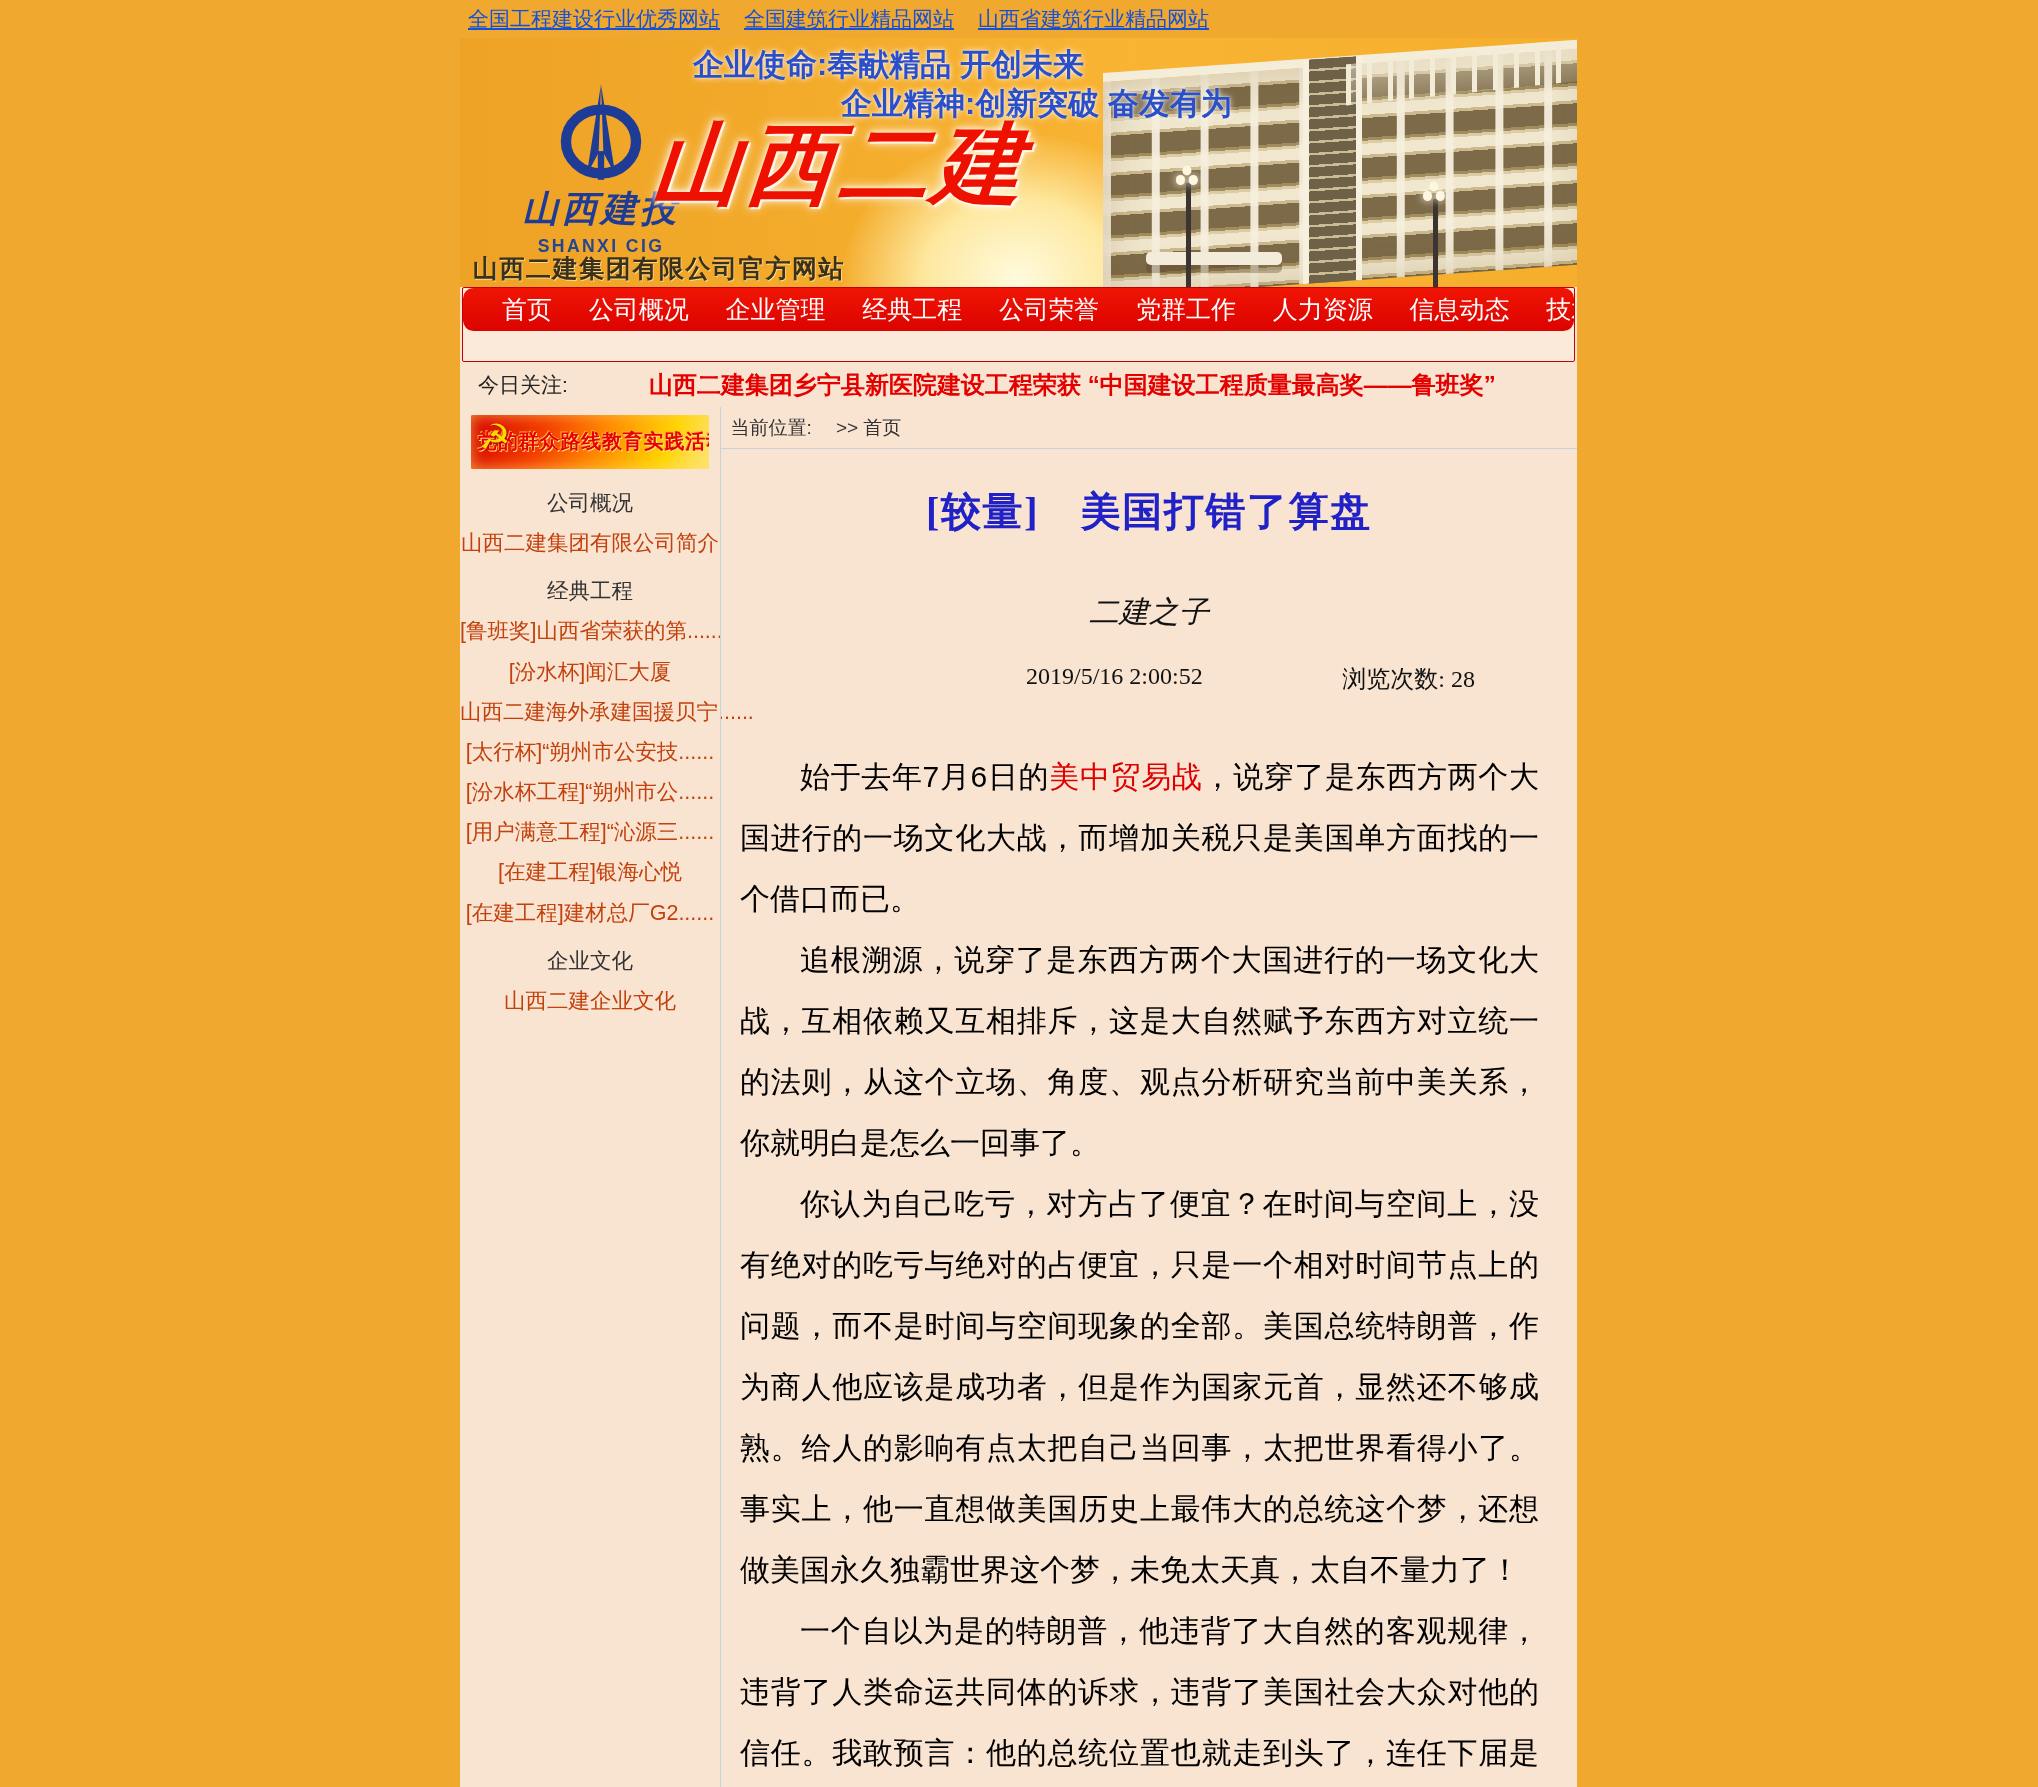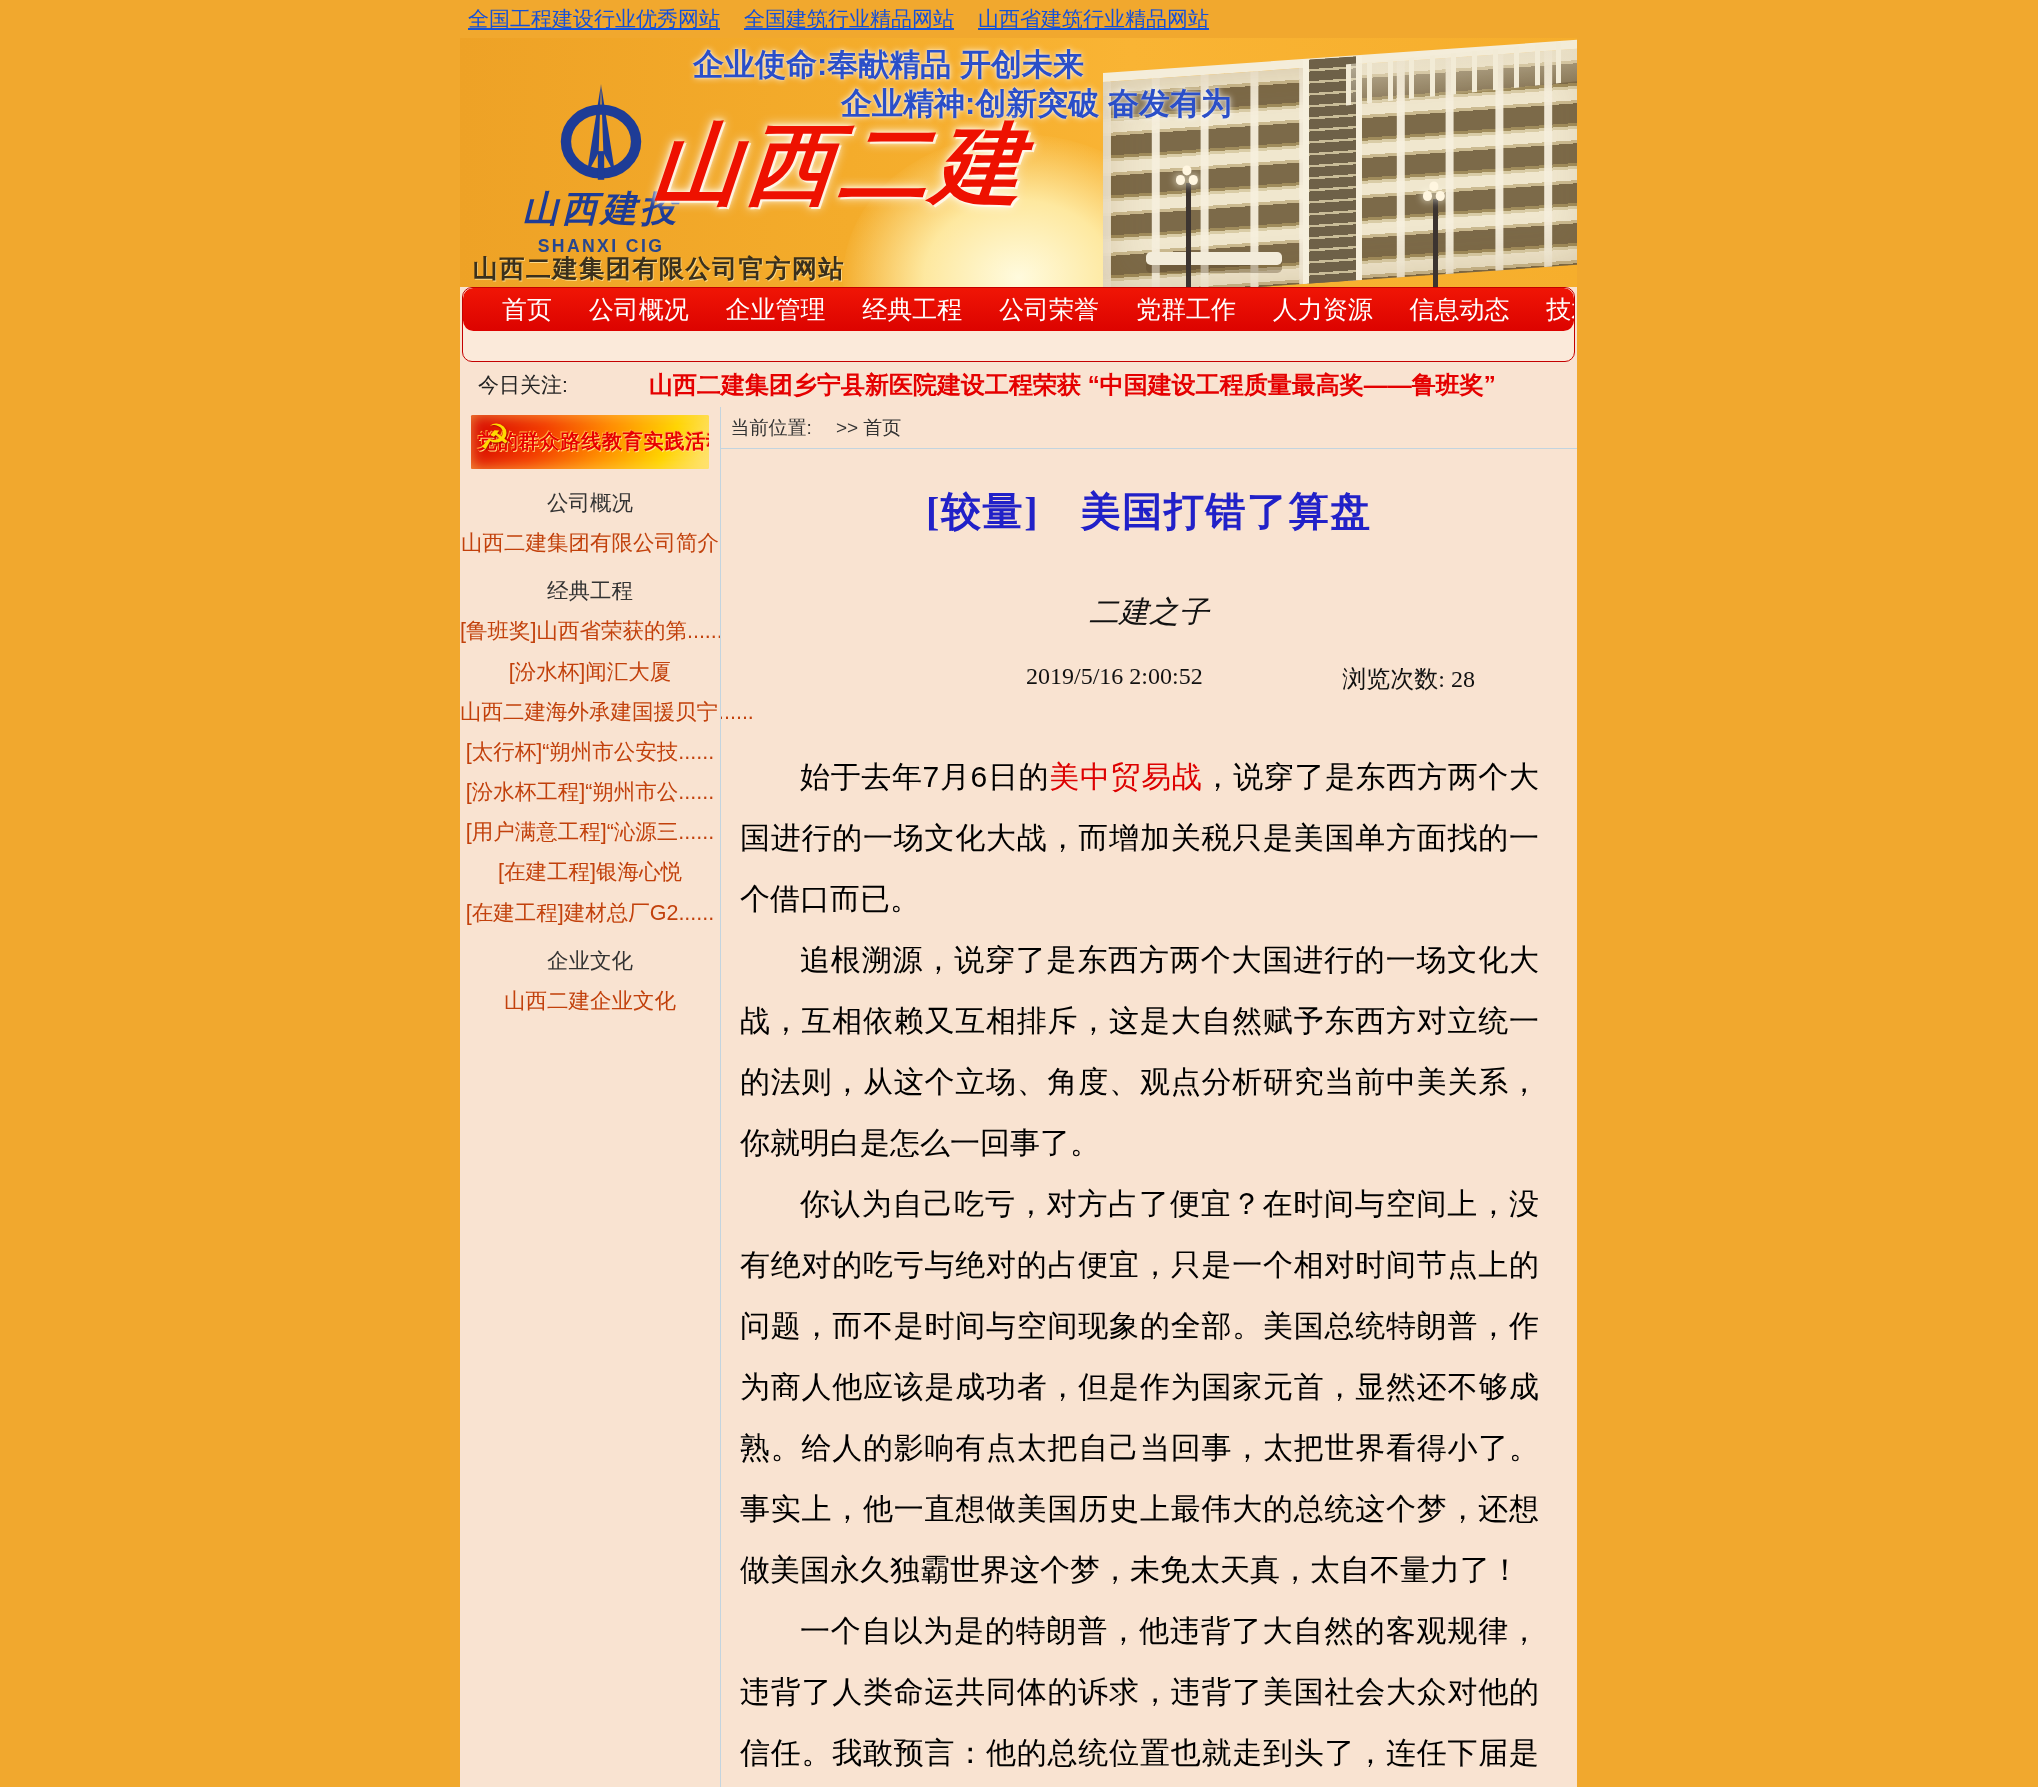--- a/index.html
+++ b/index.html
@@ -51,21 +51,21 @@
   .lamp { position:absolute; bottom:0; width:4.8px; background:#3C3430; }
   .lamp::before { content:""; position:absolute; top:-8px; left:-10.4px; width:9.6px; height:9.6px; border-radius:50%;
           background:#FFF6E0; box-shadow:12.8px 0 0 #FFF6E0, 6.4px -9.6px 0 #FFF6E0, 0 0 8px #FFFBE8, 12.8px 0 8px #FFFBE8; }
   .lamp1 { left:88px; height:104px; }
   .lamp2 { left:335px; height:88px; }
 
   
   .content { background:#F9E3D1; min-height:1500px; }
 
   
-  .navbox { margin:0 1.6px; border:1.6px solid #C40000; border-radius:10px; background:#FBEADA; overflow:hidden; }
+  .navbox { margin:0 1.6px; border:1.6px solid #C40000; border-radius:2px; background:#FBEADA; overflow:hidden; }
   .navbar { display:flex; align-items:center; gap:0; height:43px; background:linear-gradient(180deg,#F01505,#DC0300);
             border-radius:10.4px; padding:0 6.4px 0 21px; }
   .navitem { color:#FFFFFF; font-size:25px; padding:0 18.4px; white-space:nowrap; cursor:pointer; text-decoration:none; }
   .subnav { height:30px; }
 
   
   .marquee-row { display:flex; align-items:center; height:45px; padding-left:18px; }
   .m-label { font-size:21px; color:#222222; white-space:nowrap; }
   .m-text { flex:1; text-align:center; color:#E50000; font-size:24px; font-weight:bold; cursor:pointer;
             text-decoration:none; white-space:nowrap; }

